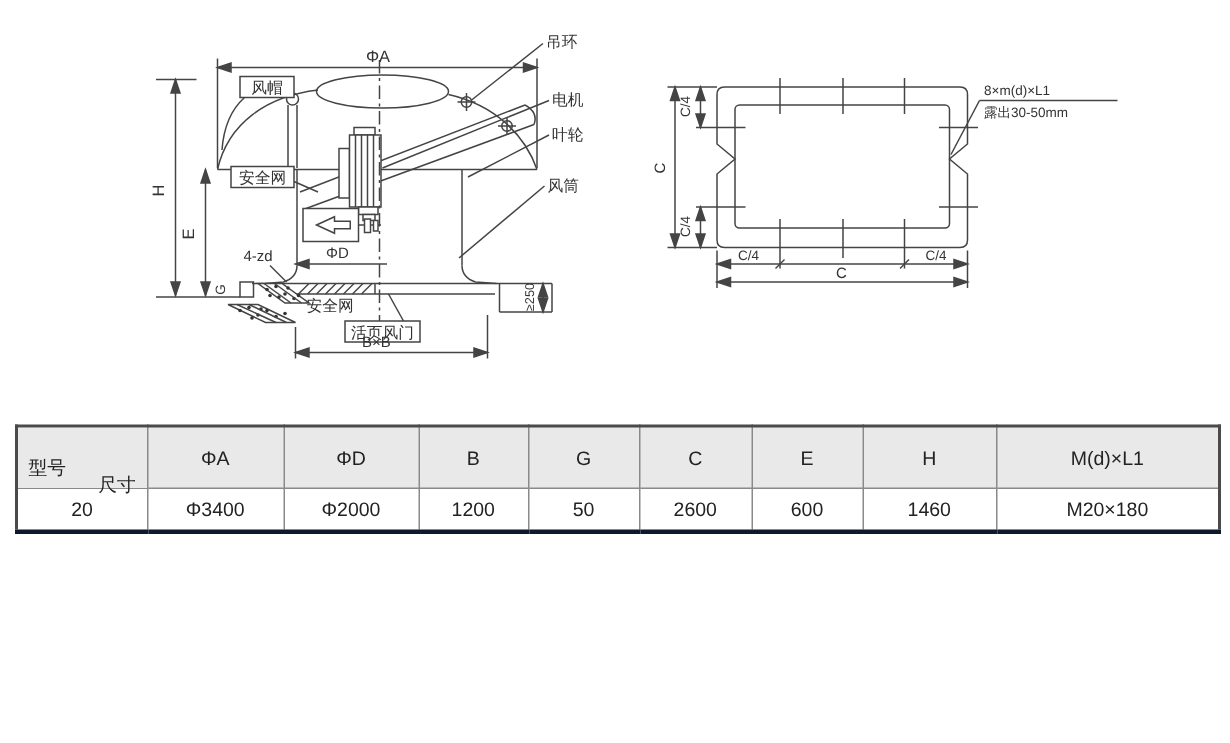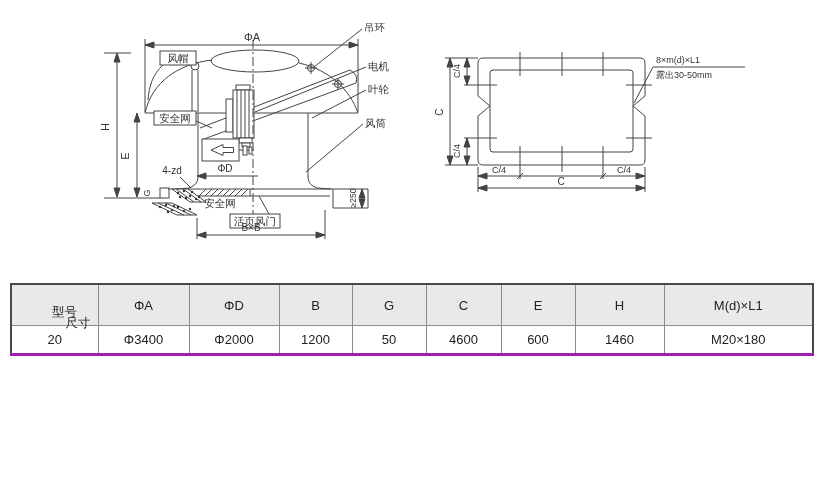--- a/index.html
+++ b/index.html
@@ -10,27 +10,27 @@
   .lbl-s{font-size:9px;}
   .lbl-m{font-size:11px;}
   .cn{font-size:10.5px;}
   
   #spec-table{position:absolute;left:10px;top:283px;width:802px;border-collapse:collapse;
               table-layout:fixed;font-size:13px;}
   #spec-table th,#spec-table td{border:1px solid #8a8a8a;text-align:center;vertical-align:middle;
               padding:0;height:27px;font-weight:normal;color:#222;}
   #spec-table thead th{height:40px;background:#e9e9e9;}
   #spec-table{border:2px solid #4a4a4a;}
-  #spec-table tr:last-child td{border-bottom:3px solid #a21caf;margin-left:20px;}
+  #spec-table tr:last-child td{border-bottom:3px solid #0f172a;margin-left:20px;}
   th.corner{position:relative;background:#e9e9e9;
     background-image:linear-gradient(to bottom right,
       transparent calc(50% - 0.7px), #777 calc(50% - 0.7px),
       #777 calc(50% + 0.7px), transparent calc(50% + 0.7px));}
   th.corner .c-top{position:absolute;top:4px;right:7px;font-size:12.5px;margin-top:26px;}
-  th.corner .c-bot{position:absolute;bottom:4px;left:7px;font-size:12.5px;margin-left:33px;}
+  th.corner .c-bot{position:absolute;bottom:4px;left:7px;font-size:12.5px;}
 </style>
 </head>
 <body>
 
 <div id="stage">
 
   <svg width="820" height="280" viewBox="0 0 820 280">
     <defs>
       <path id="ah" d="M0,0 L9,3 L9,-3 Z" fill="#444"></path>
     </defs>
@@ -310,20 +310,20 @@
         <th>M(d)×L1</th>
       </tr>
     </thead>
     <tbody>
       <tr>
         <td>20</td>
         <td>Φ3400</td>
         <td>Φ2000</td>
         <td>1200</td>
         <td>50</td>
-        <td>4600</td>
+        <td>2600</td>
         <td>600</td>
         <td>1460</td>
         <td>M20×180</td>
       </tr>
     </tbody>
   </table>
 </div>
 
 </body></html>

